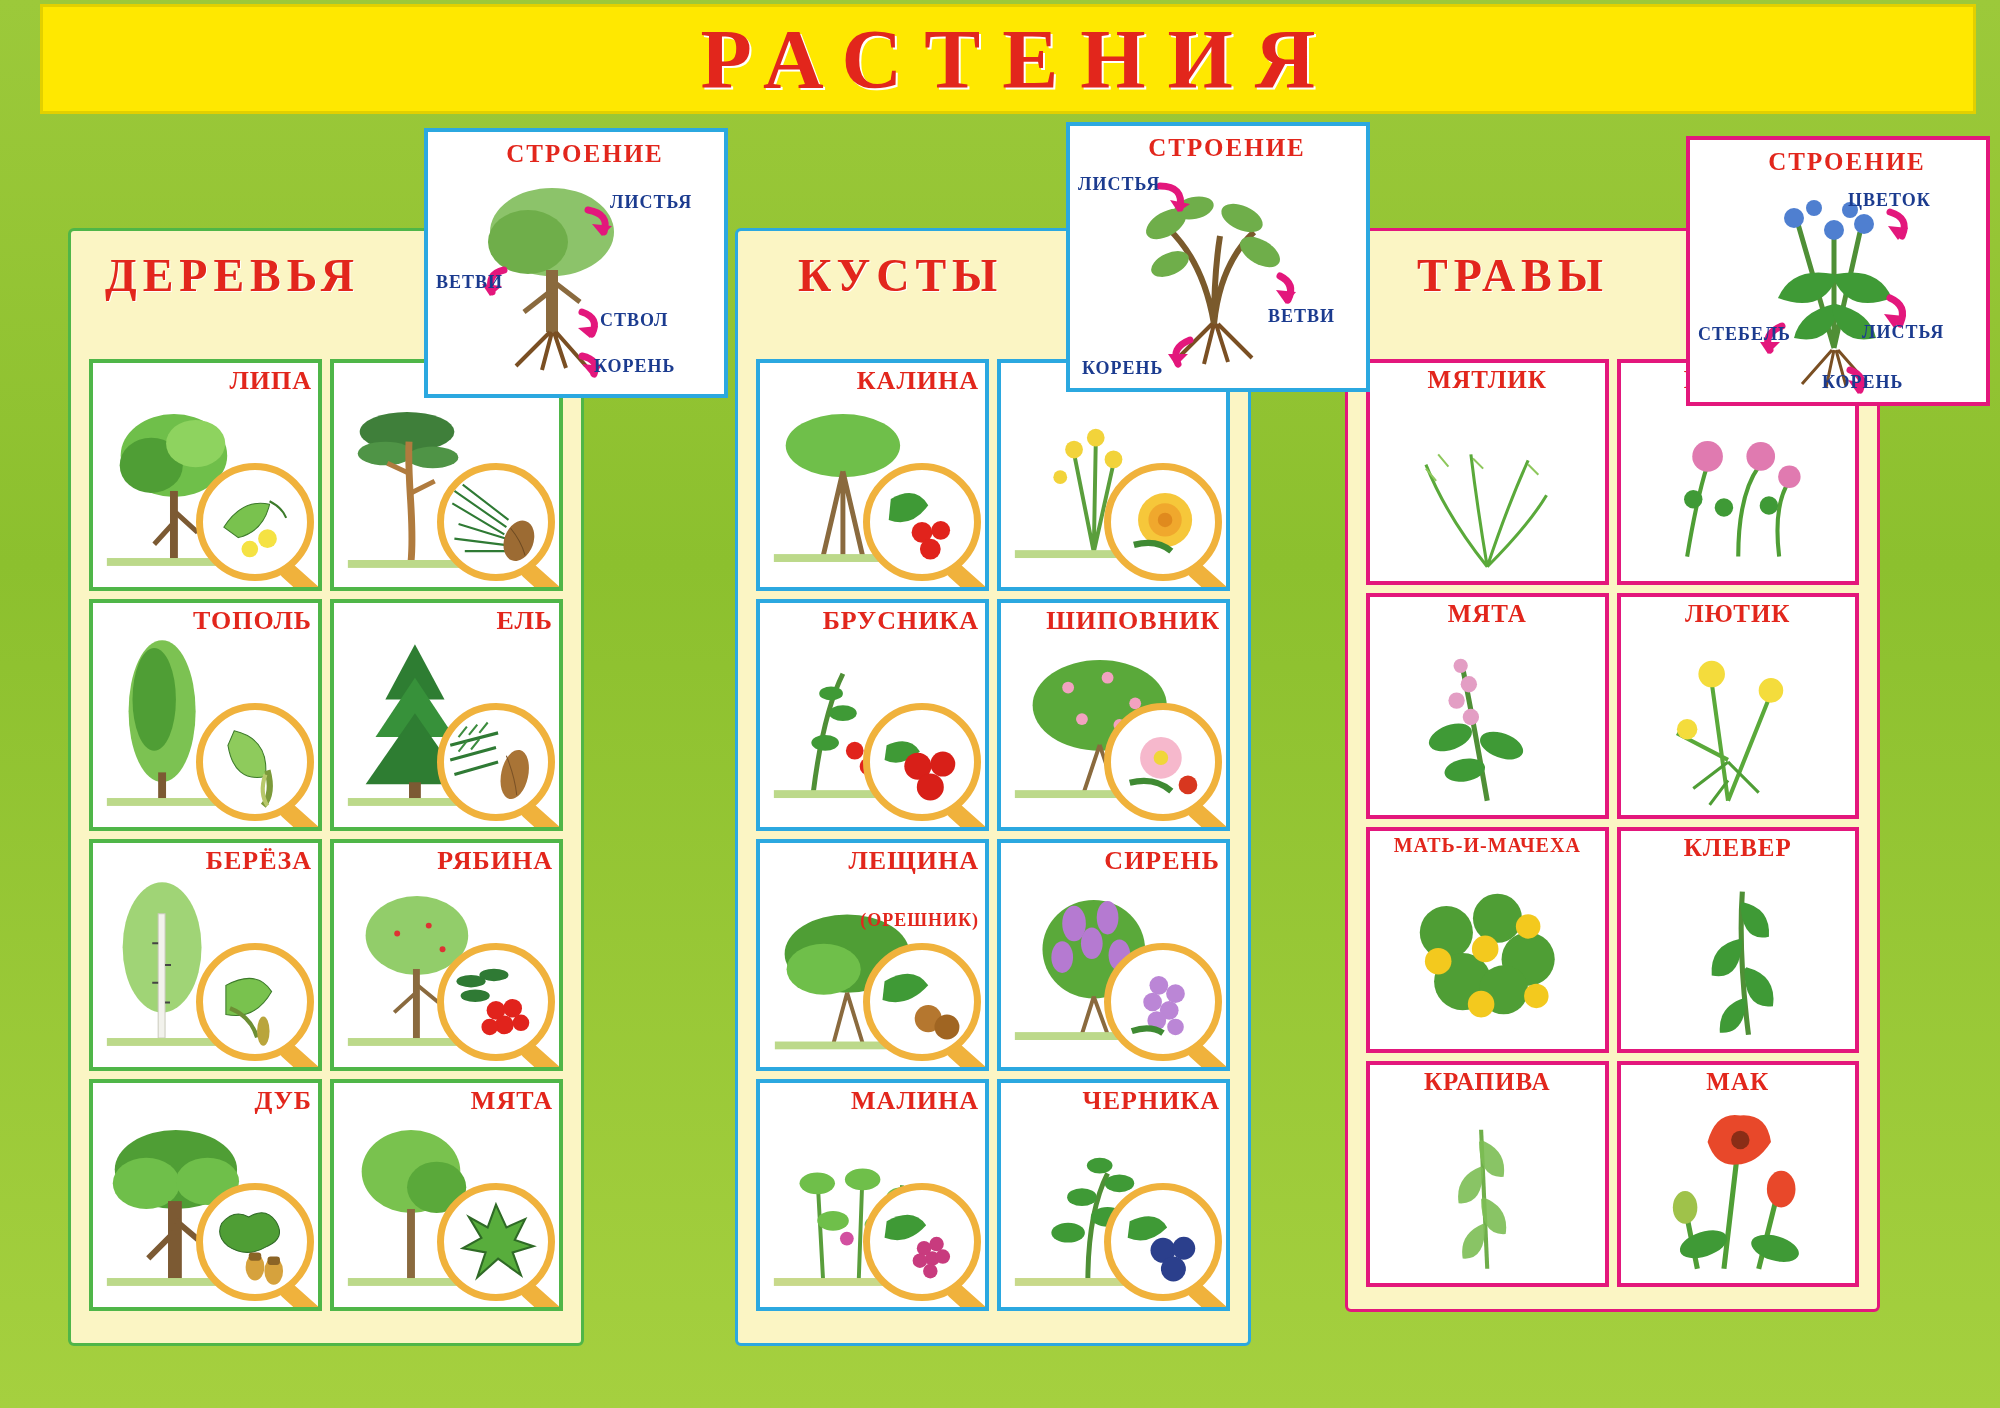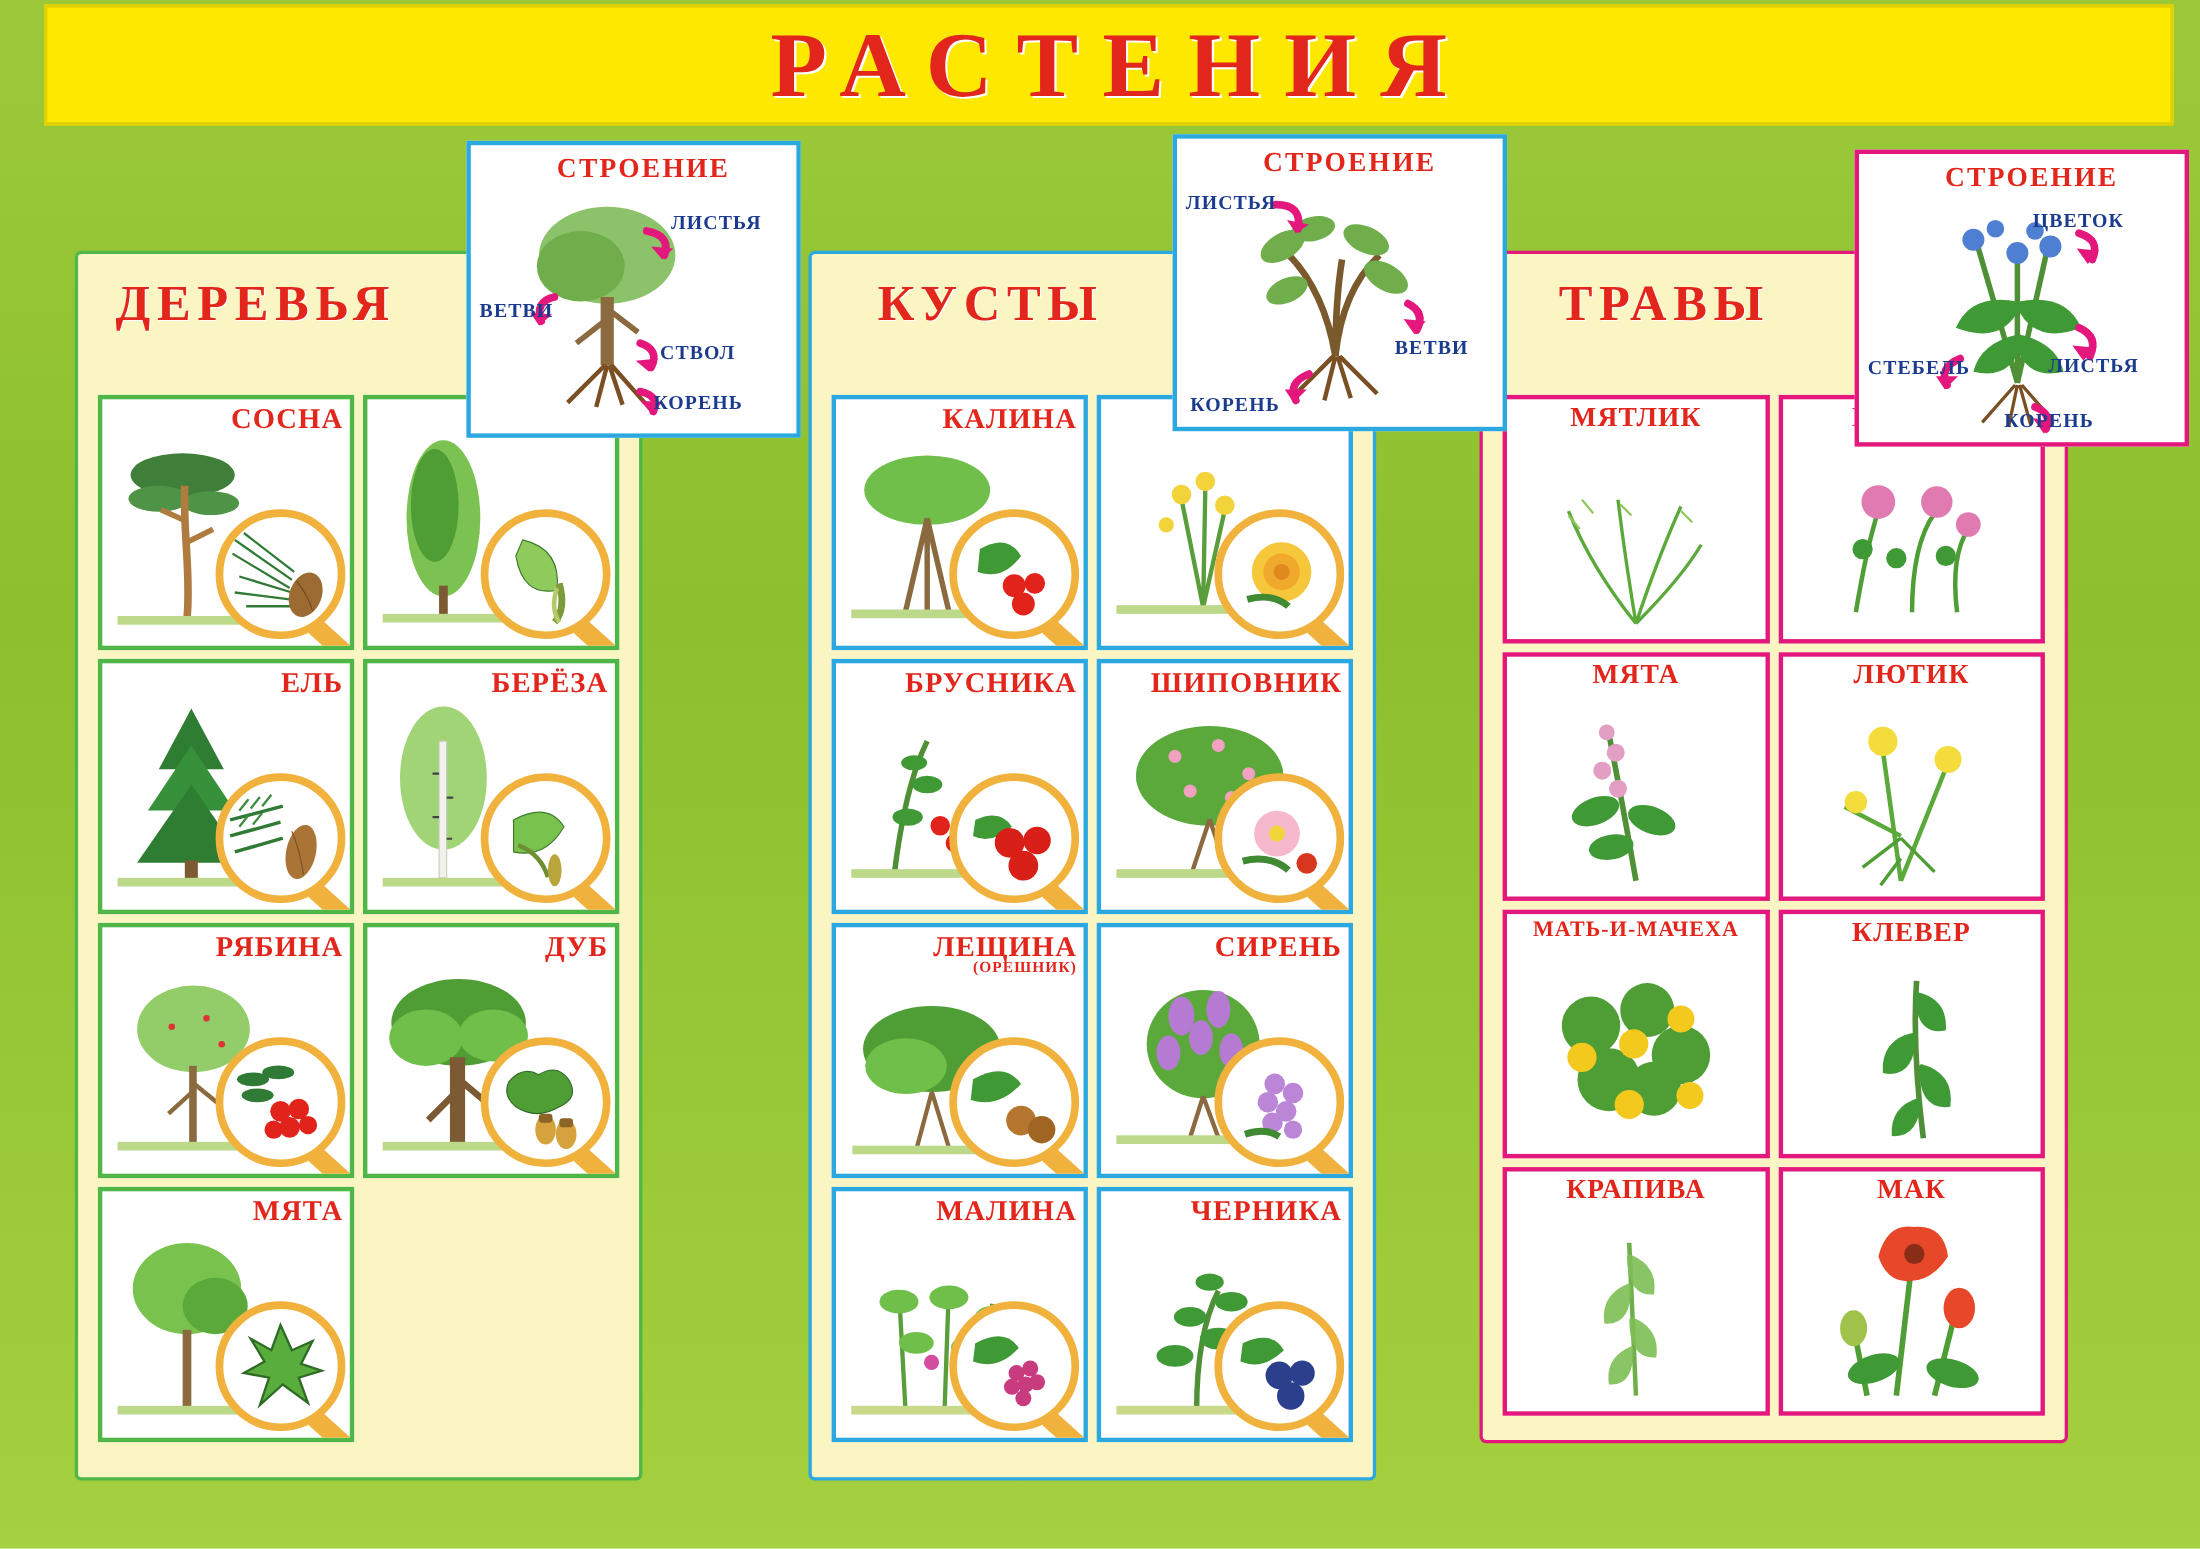--- a/index.html
+++ b/index.html
@@ -93,21 +93,22 @@
     font-family: "Liberation Serif", serif;
     font-weight: bold;
     font-size: 26px;
     color: #e2261c;
     letter-spacing: 1px;
     z-index: 5;
     line-height: 1.05;
   }
   .card-label .sub {
     display: block;
-    font-size: 14px;
+    font-size: 18px;
+    margin-top: 37px;
   }
   .col-herbs .card-label {
     text-align: center;
     right: 0;
     font-size: 25px;
   }
   .col-herbs .card-label.small { font-size: 20px; }
 
   .art {
     position: absolute;
@@ -192,20 +193,42 @@
 <div class="poster">
 
   <div class="title-band">
     <div class="title-text">РАСТЕНИЯ</div>
   </div>
 
   <div class="col col-trees">
     <div class="col-title">ДЕРЕВЬЯ</div>
     <div class="grid">
 
+      <div class="card">
+        <div class="card-label">ЛИПА</div>
+        <div class="art">
+          <svg viewBox="0 0 220 190" width="100%" height="100%">
+            <ellipse cx="78" cy="62" rx="54" ry="42" fill="#6fbf4a"></ellipse>
+            <ellipse cx="55" cy="72" rx="32" ry="28" fill="#4f9e35"></ellipse>
+            <ellipse cx="100" cy="50" rx="30" ry="24" fill="#8ed35f"></ellipse>
+            <rect x="74" y="98" width="8" height="70" fill="#7c5a33"></rect>
+            <path d="M78 130 l-20 22 M80 120 l22 20" stroke="#7c5a33" stroke-width="5" fill="none"></path>
+            <rect x="10" y="166" width="180" height="8" fill="#bcd98a"></rect>
+          </svg>
+        </div>
+        <div class="mag-handle"></div>
+        <div class="magnifier">
+          <svg viewBox="0 0 100 100" width="100%" height="100%">
+            <path d="M20 55 q18 -28 44 -22 q-6 26 -30 32 z" fill="#79c24e" stroke="#3c7a2a"></path>
+            <circle cx="62" cy="66" r="9" fill="#f5e243"></circle>
+            <circle cx="45" cy="76" r="8" fill="#f5e243"></circle>
+            <path d="M64 30 q12 6 16 16" stroke="#3c7a2a" fill="none" stroke-width="2"></path>
+          </svg>
+        </div>
+      </div>
 
       <div class="card">
         <div class="card-label">СОСНА</div>
         <div class="art">
           <svg viewBox="0 0 220 190" width="100%" height="100%">
             <ellipse cx="70" cy="38" rx="48" ry="20" fill="#3f7f3a"></ellipse>
             <ellipse cx="48" cy="60" rx="28" ry="12" fill="#4f9446"></ellipse>
             <ellipse cx="96" cy="64" rx="26" ry="11" fill="#4f9446"></ellipse>
             <path d="M72 48 C70 90 78 130 74 170" stroke="#b07b3e" stroke-width="7" fill="none"></path>
             <path d="M72 80 l-22 -10 M74 100 l24 -12" stroke="#b07b3e" stroke-width="5" fill="none"></path>

